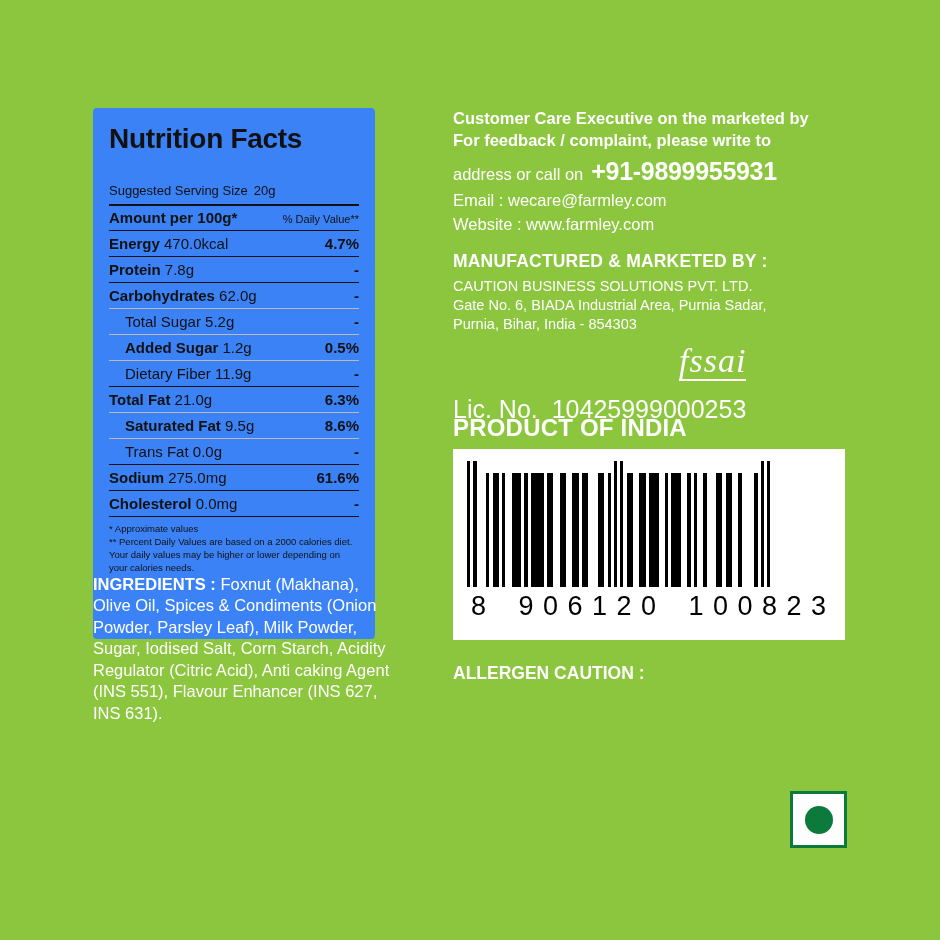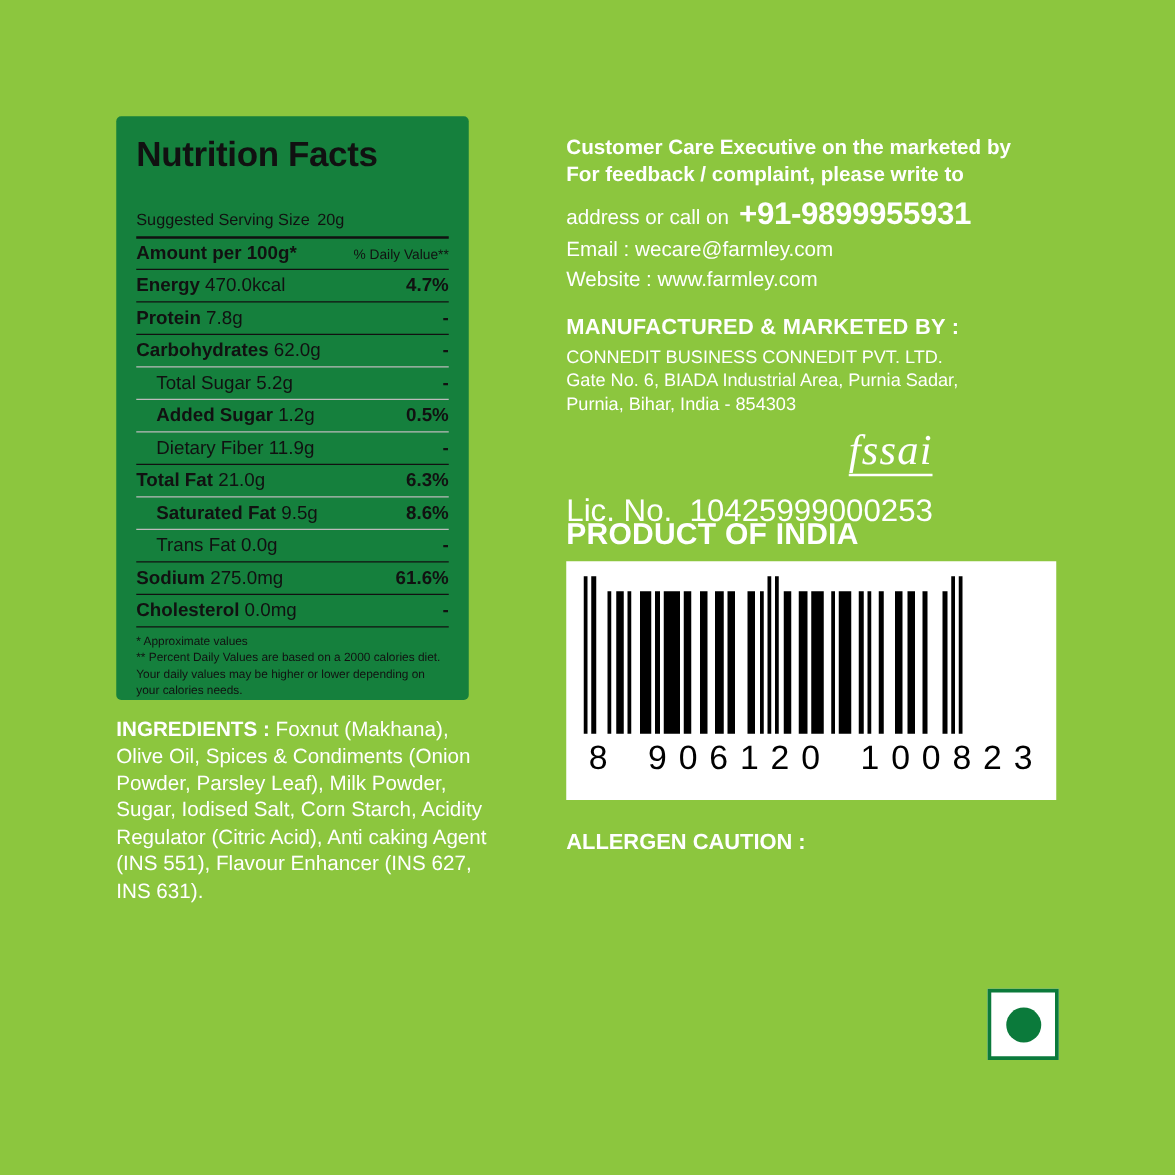--- a/index.html
+++ b/index.html
@@ -15,24 +15,24 @@
 
   .page {
     position: absolute;
     inset: 0;
   }
 
   
   .nf-panel {
     position: absolute;
     left: 93px;
-    top: 93px;
+    top: 108px;
     width: 282px;
-    height: 467px;
-    background: #15803d;
+    height: 531px;
+    background: #3b82f6;
     border-radius: 4px;
     padding: 14px 16px 10px 16px;
   }
   .nf-title {
     font-size: 28px;
     font-weight: bold;
     color: #111;
     letter-spacing: -0.3px;
     line-height: 1.05;
     margin: 2px 0 4px 0;
@@ -340,21 +340,21 @@
     </div>
     <div class="contact">
       <span>Website :</span>
       <span>www.farmley.com</span>
     </div>
   </div>
 
   <div class="mfg">
     <div class="head">MANUFACTURED &amp; MARKETED BY :</div>
     <div class="body">
-      <div>CONNEDIT BUSINESS CONNEDIT PVT. LTD.</div>
+      <div>CAUTION BUSINESS SOLUTIONS PVT. LTD.</div>
       <div>Gate No. 6, BIADA Industrial Area, Purnia Sadar,</div>
       <div>Purnia, Bihar, India - 854303</div>
     </div>
   </div>
 
   <div class="fssai-row">
     <div class="fssai-logo">fssai</div>
     <div class="lic">
       <span>Lic. No.</span>&nbsp;
       <span>10425999000253</span>

